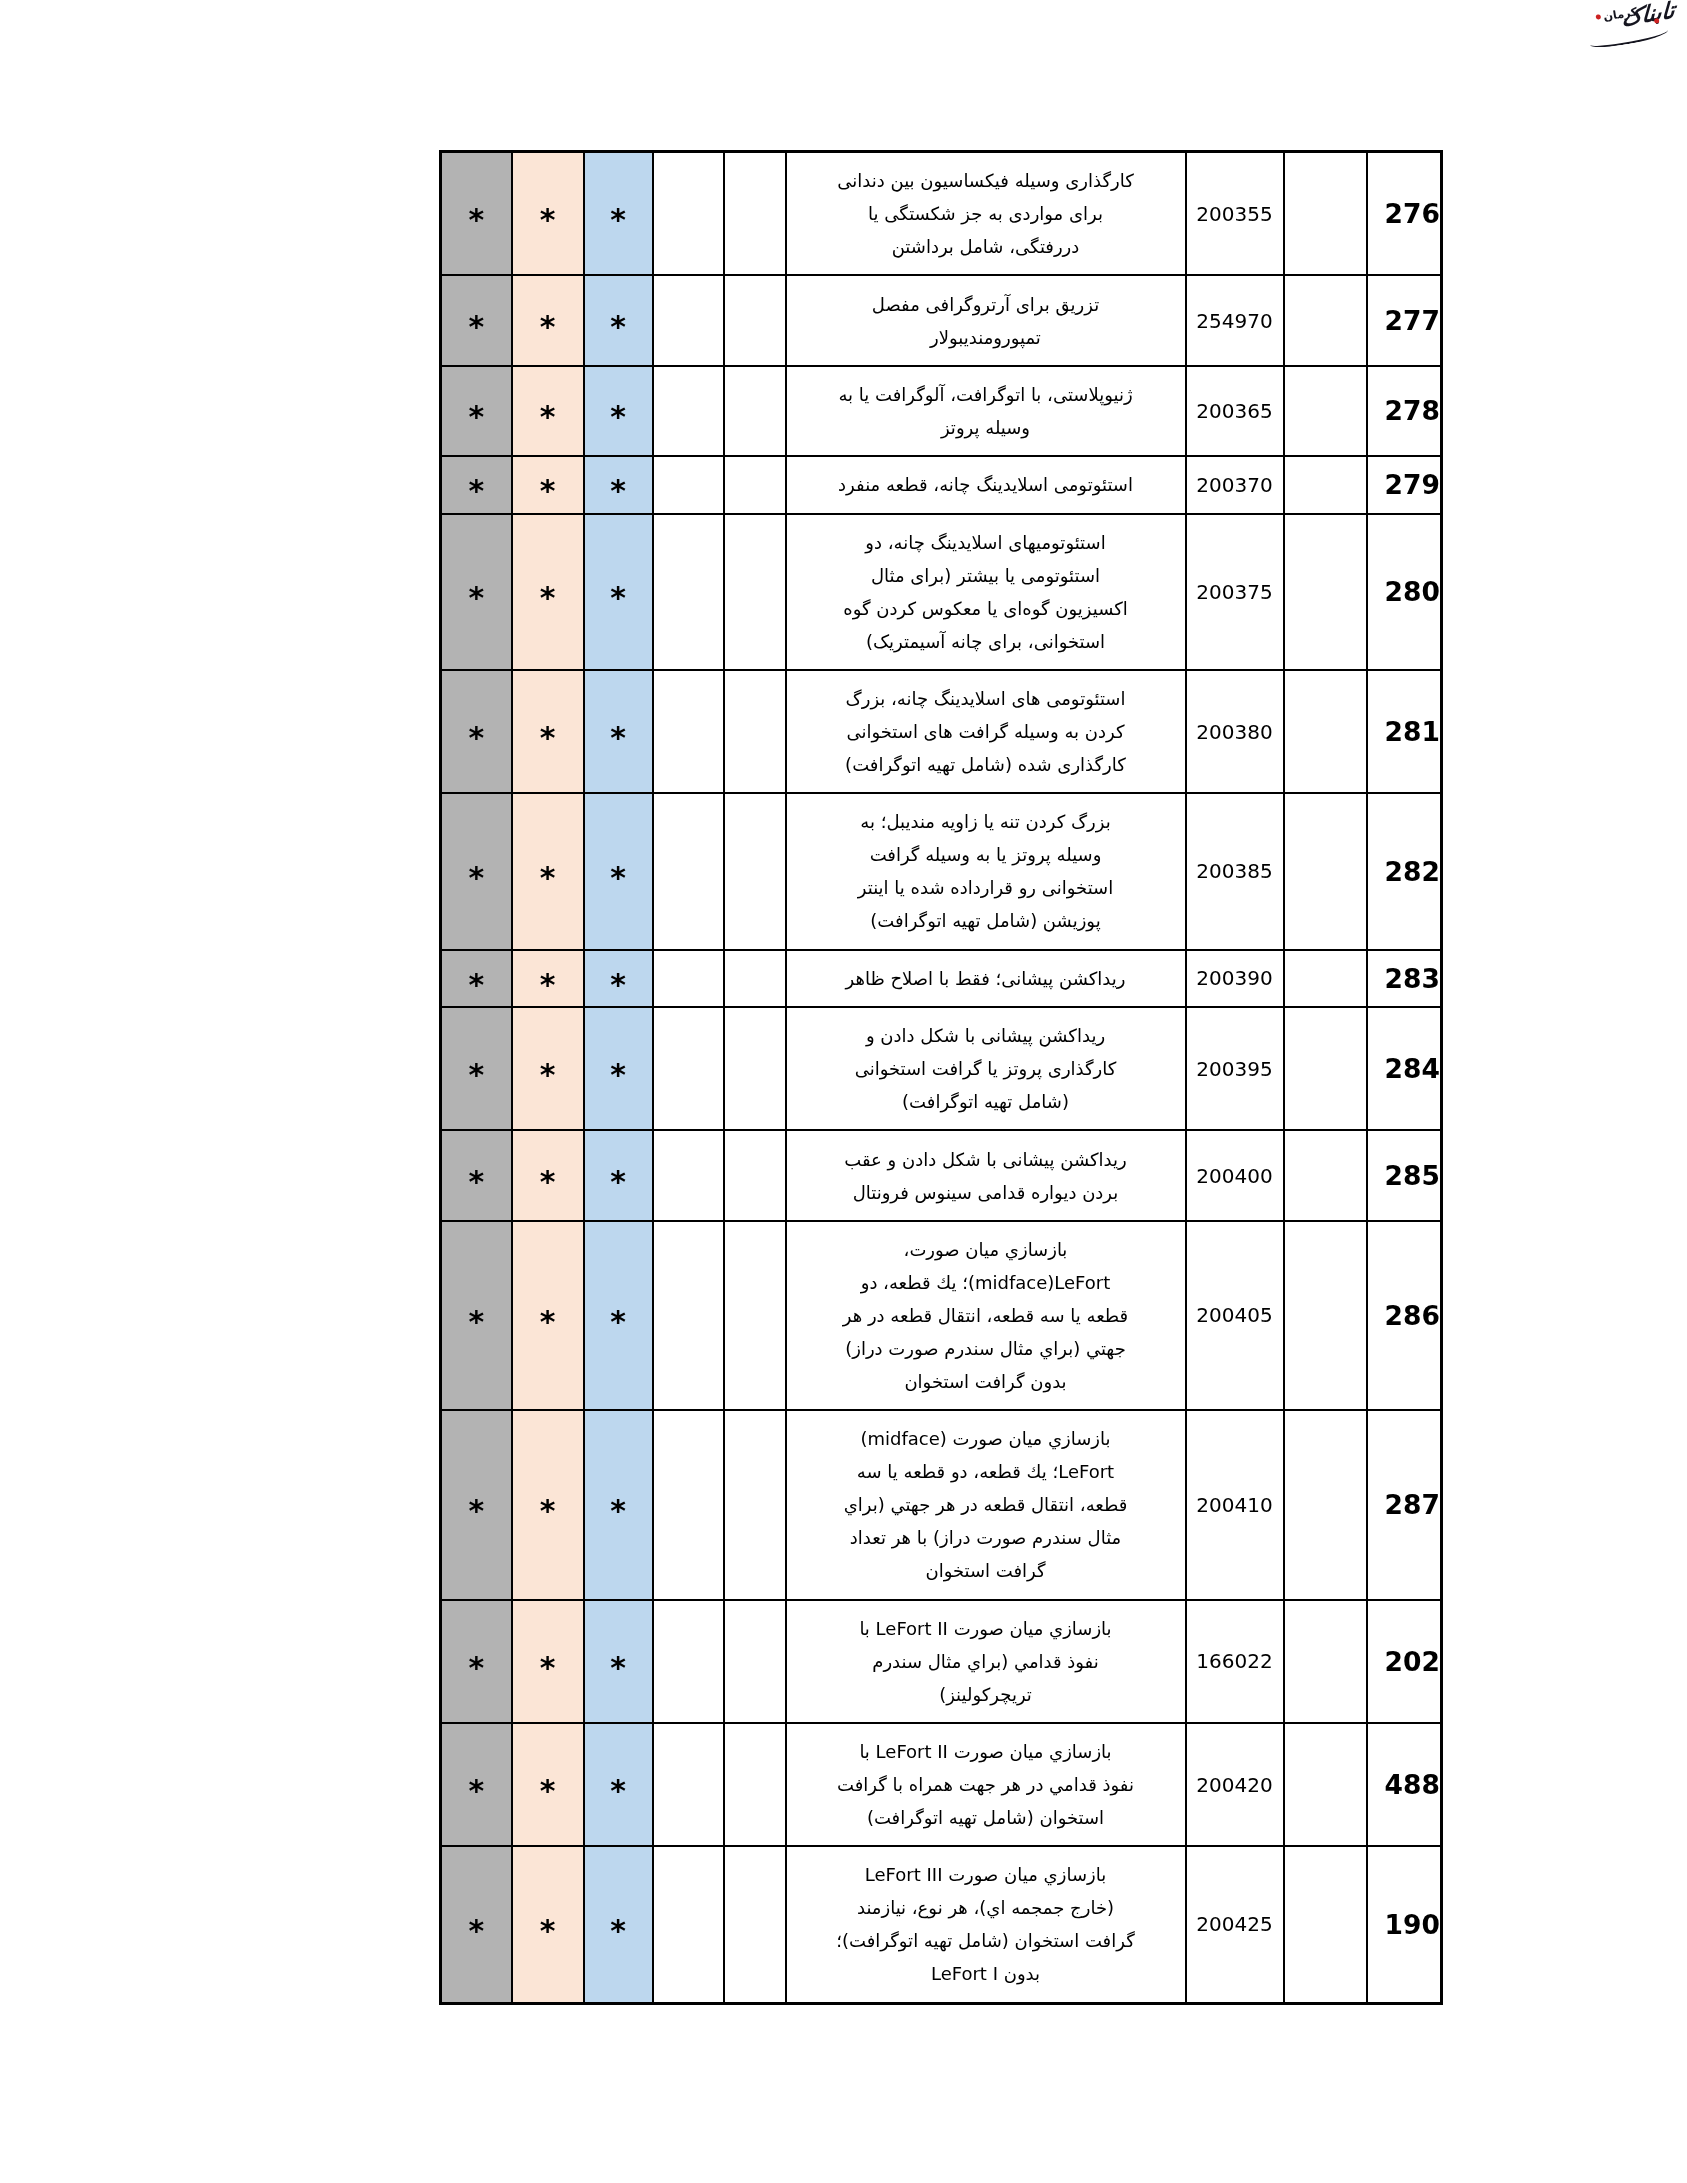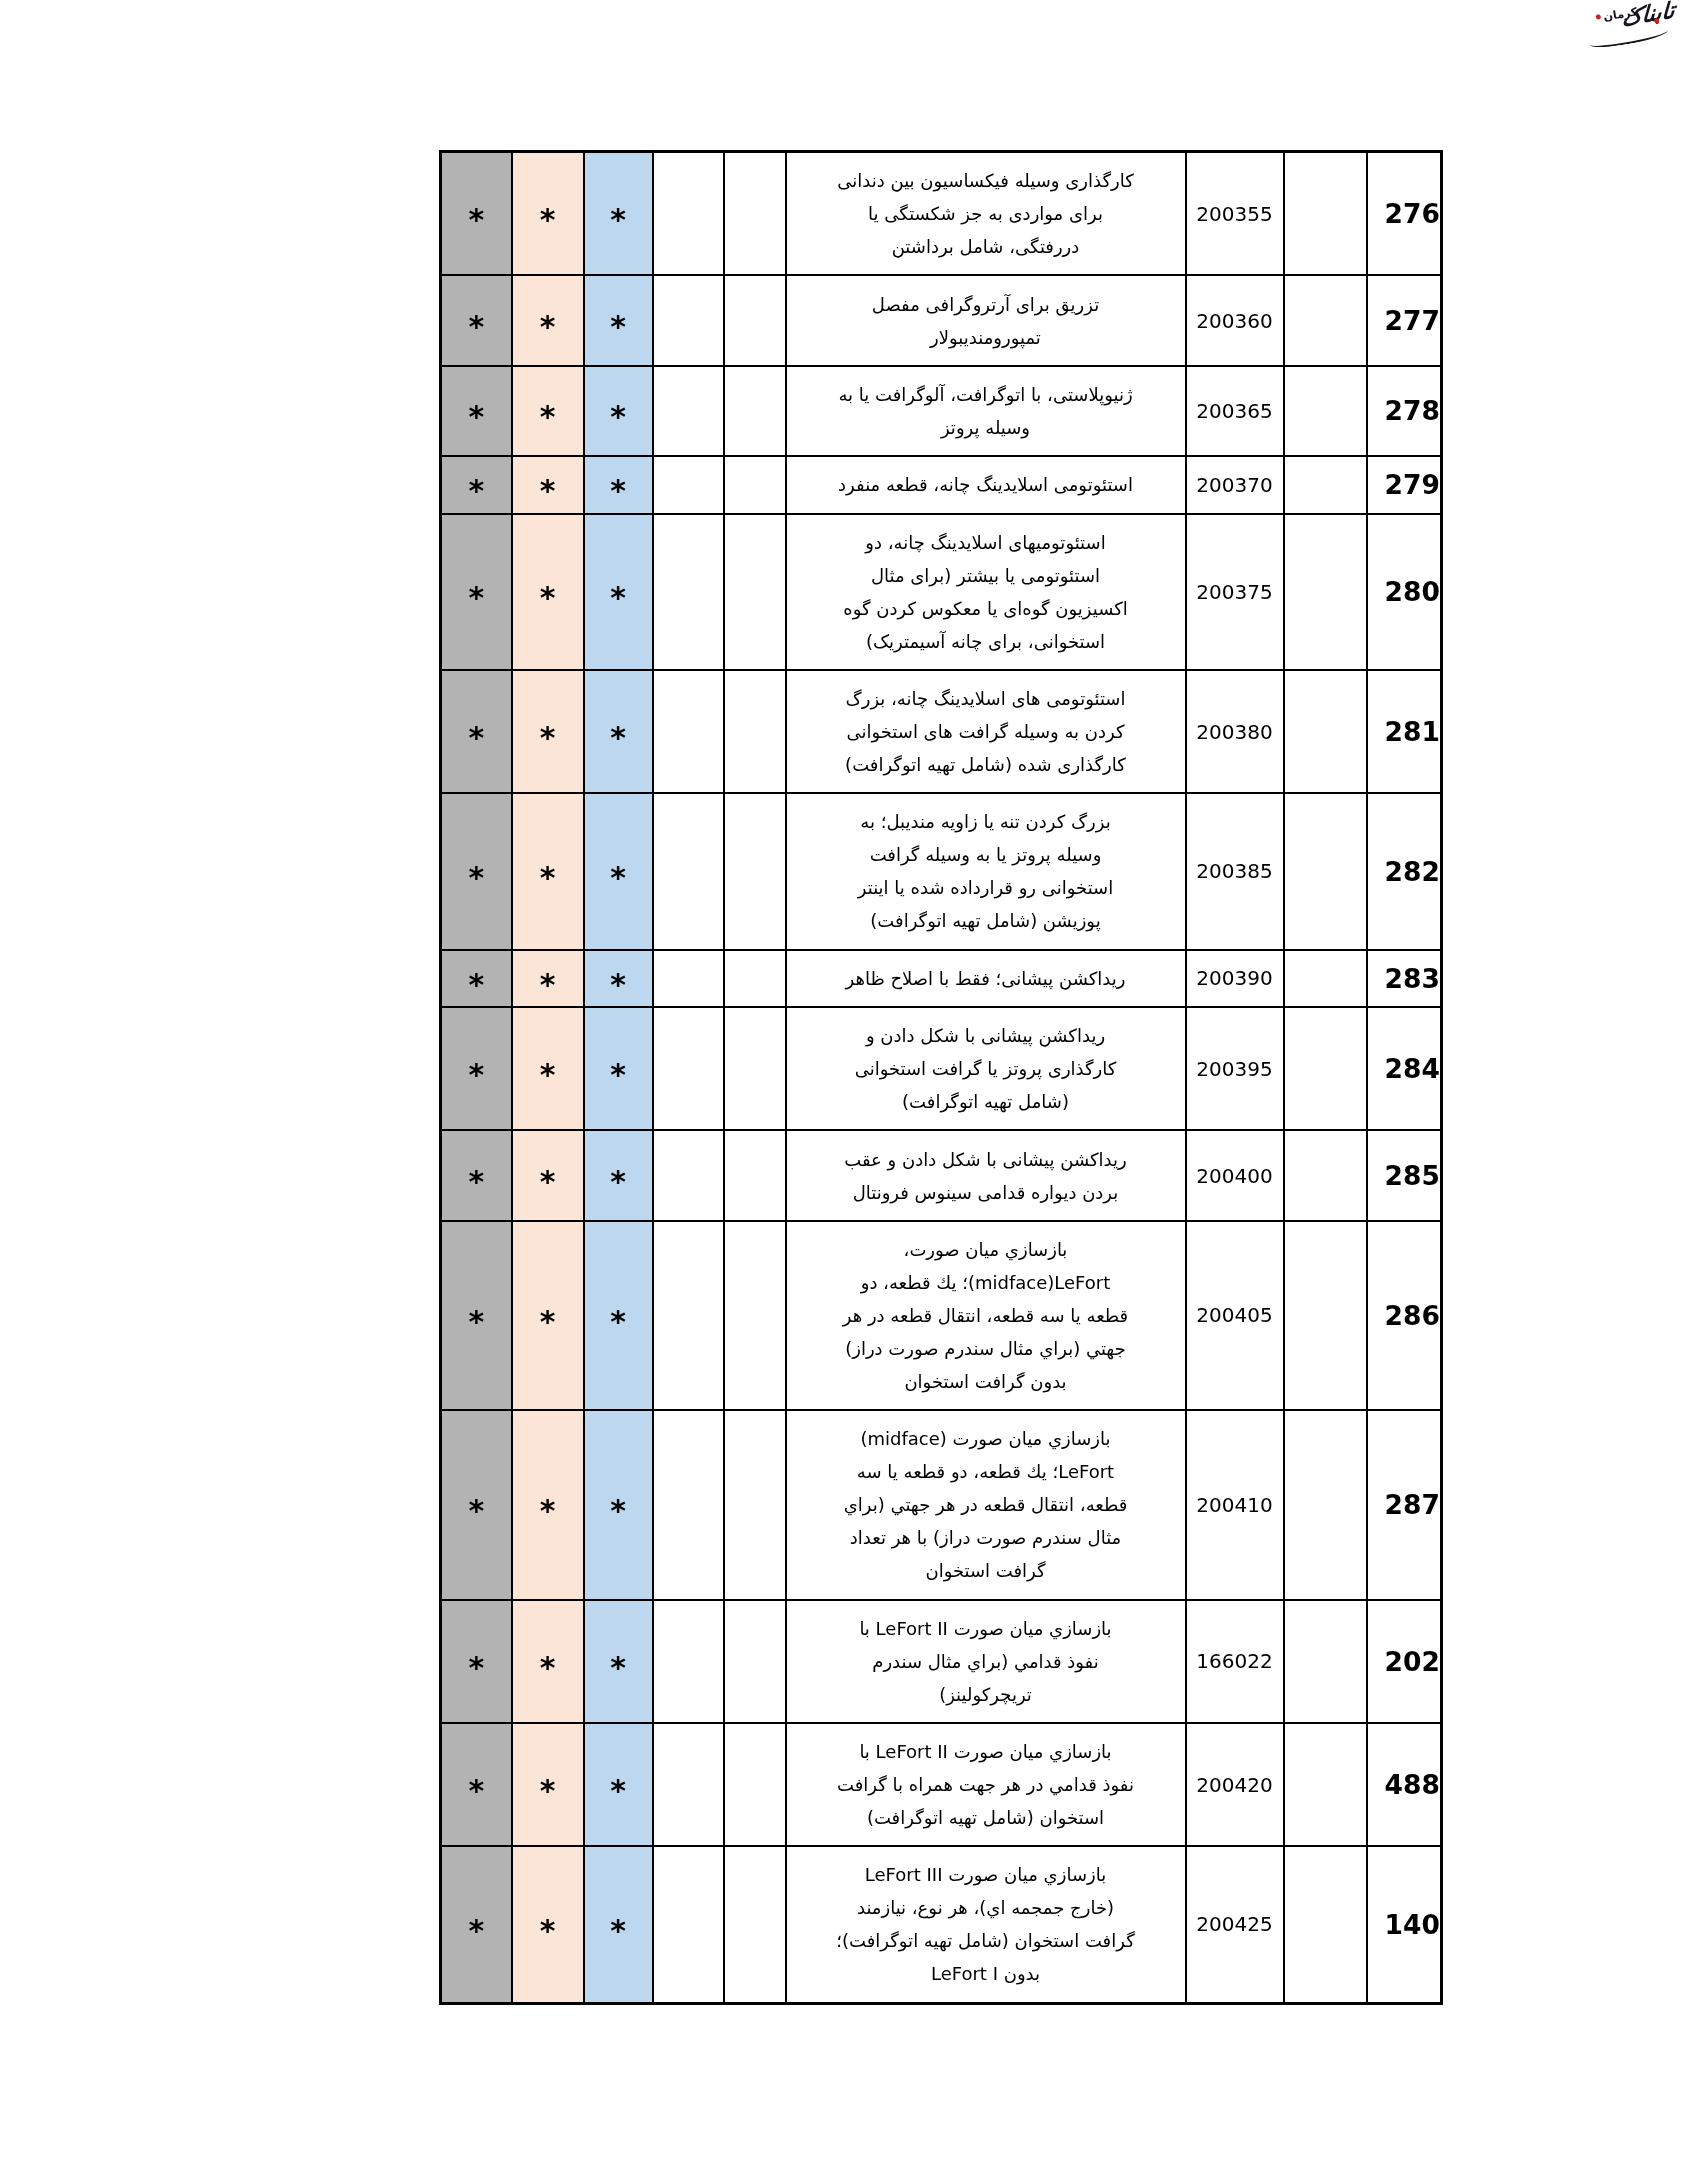--- a/index.html
+++ b/index.html
@@ -89,21 +89,21 @@
   </tr>
 
   <tr>
     <td class="star-cell flag-gray"><span class="star">*</span></td>
     <td class="star-cell flag-peach"><span class="star">*</span></td>
     <td class="star-cell flag-blue"><span class="star">*</span></td>
     <td></td>
     <td></td>
     <td class="desc-cell" dir="rtl">تزریق برای آرتروگرافی مفصل
 تمپورومندیبولار</td>
-    <td class="code-cell">200360</td>
+    <td class="code-cell">254970</td>
     <td></td>
     <td class="rowno-cell">277</td>
   </tr>
 
   <tr>
     <td class="star-cell flag-gray"><span class="star">*</span></td>
     <td class="star-cell flag-peach"><span class="star">*</span></td>
     <td class="star-cell flag-blue"><span class="star">*</span></td>
     <td></td>
     <td></td>
@@ -274,17 +274,17 @@
     <td class="star-cell flag-peach"><span class="star">*</span></td>
     <td class="star-cell flag-blue"><span class="star">*</span></td>
     <td></td>
     <td></td>
     <td class="desc-cell" dir="rtl">بازسازي میان صورت ⁦LeFort III⁩
 (خارج جمجمه اي)، هر نوع، نیازمند
 گرافت استخوان (شامل تهیه اتوگرافت)؛
 بدون ⁦LeFort I⁩</td>
     <td class="code-cell">200425</td>
     <td></td>
-    <td class="rowno-cell">140</td>
+    <td class="rowno-cell">190</td>
   </tr>
 </tbody>
 </table>
 
 
 </body></html>

